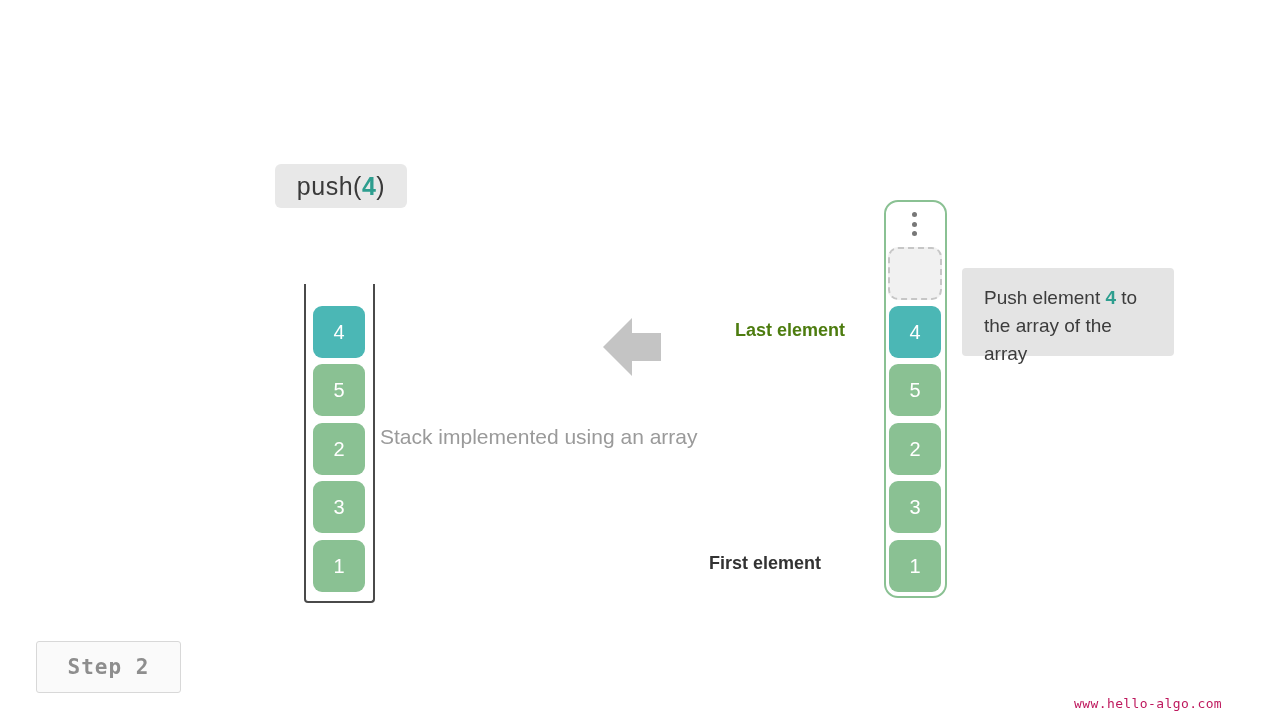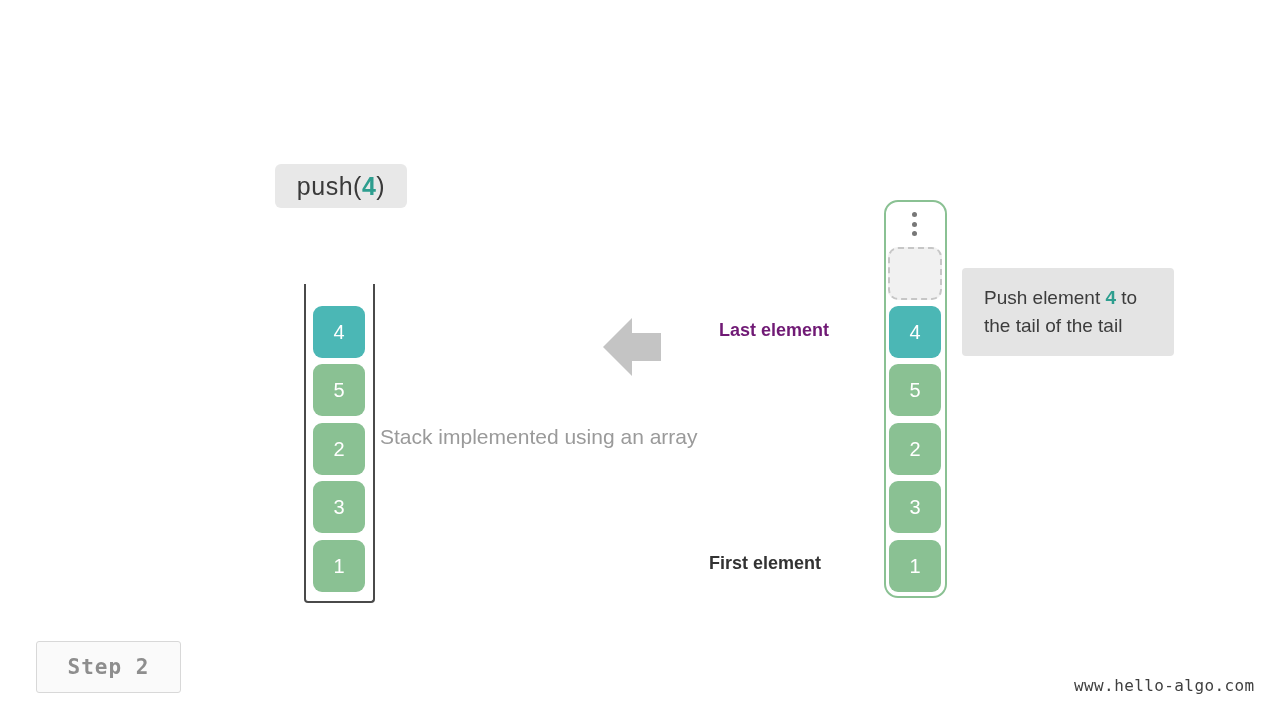--- a/index.html
+++ b/index.html
@@ -85,24 +85,24 @@
     left: 603px;
     top: 318px;
     width: 58px;
     height: 58px;
   }
   #label-last {
     position: absolute;
     left: 719px;
     top: 320px;
     width: 142px;
-    text-align: left;
+    text-align: center;
     font-size: 18px;
     font-weight: bold;
-    color: #701a75;
+    color: #4d7c0f;
   }
   #label-first {
     position: absolute;
     left: 709px;
     top: 553px;
     width: 146px;
     text-align: left;
     font-size: 18px;
     font-weight: bold;
     color: #333333;
@@ -209,24 +209,24 @@
     font-size: 21px;
     font-weight: bold;
     color: #8e8e8e;
     letter-spacing: 1px;
   }
 
   
   #watermark {
     position: absolute;
     left: 1074px;
-    top: 676px;
+    top: 696px;
     font-family: "DejaVu Sans Mono", monospace;
-    font-size: 16px;
-    color: #404040;
+    font-size: 13px;
+    color: #be185d;
     letter-spacing: 0.4px;
   }
 </style>
 </head>
 <body>
 
 <div id="op-chip">
   <span class="op-text"><span>push(</span><span class="op-arg">4</span><span>)</span></span>
 </div>
 
@@ -258,20 +258,20 @@
 
 <div id="array-cells">
   <div class="cell teal" data-idx="0">4</div>
   <div class="cell green" data-idx="1">5</div>
   <div class="cell green" data-idx="2">2</div>
   <div class="cell green" data-idx="3">3</div>
   <div class="cell green" data-idx="4">1</div>
 </div>
 
 <div id="tooltip">
-  <div class="tip-text"><span>Push element </span><span class="tip-arg">4</span><span> to</span><br><span>the tail of the tail</span></div>
+  <div class="tip-text"><span>Push element </span><span class="tip-arg">4</span><span> to</span><br><span>the array of the array</span></div>
 </div>
 
 <div id="step-badge">
   <span class="step-text">Step 2</span>
 </div>
 
 <div id="watermark">www.hello-algo.com</div>
 
 </body></html>

